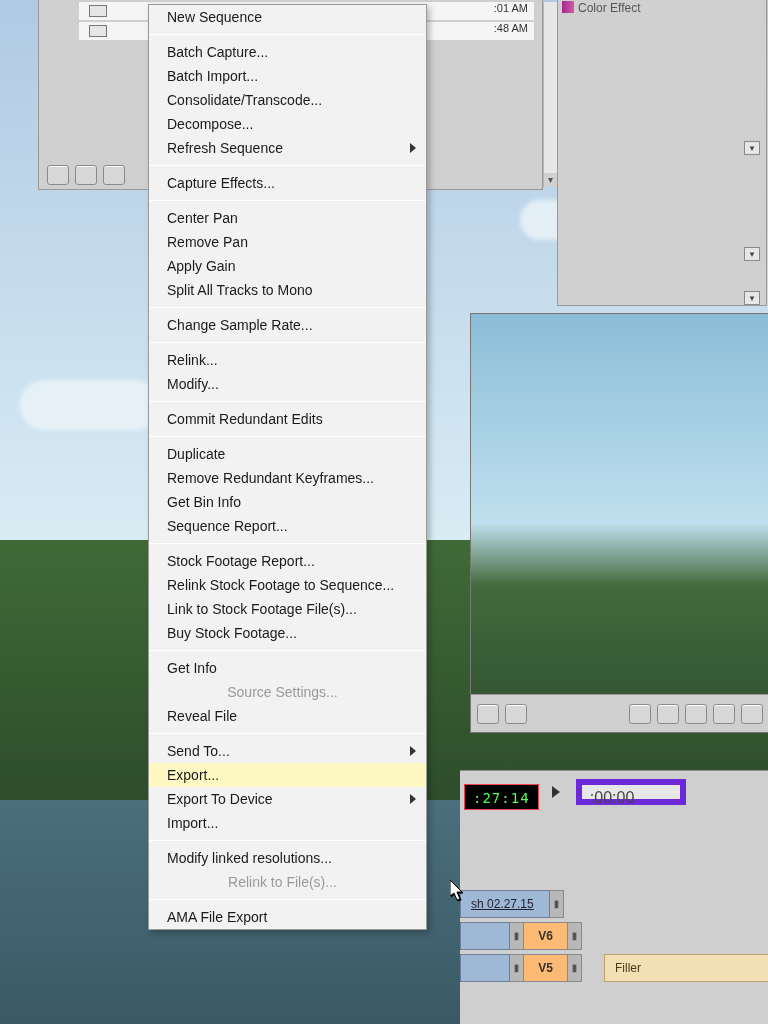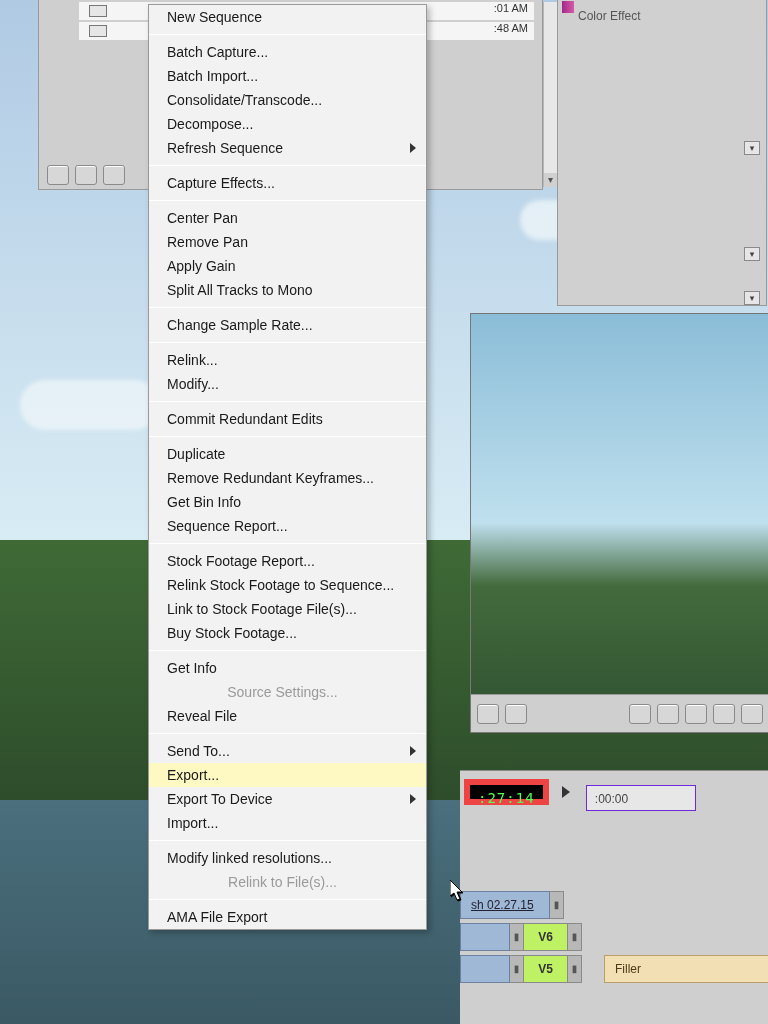--- a/index.html
+++ b/index.html
@@ -39,21 +39,21 @@
            box-shadow: inset 0 1px #fff; }
   .scrollcol { position:absolute; right:-15px; top:2px; bottom:2px; width:14px;
                background:#e7e7e7; border-left:1px solid #b6b6b6; }
   .scrollcol .down { position:absolute; left:0; right:0; bottom:0; height:14px;
                      background:#d0d0d0; text-align:center; font-size:10px;
                      line-height:14px; color:#555; }
 
   
   .fxpanel { position:absolute; left:557px; top:-4px; width:210px; height:310px;
              background:#d0d0d0; border:1px solid #9a9a9a; }
-  .fxpanel .hdr { position:absolute; left:20px; top:12px; font-size:12px; color:#555; }
+  .fxpanel .hdr { position:absolute; left:20px; top:4px; font-size:12px; color:#555; }
   .fxpanel .sw { position:absolute; left:4px; top:4px; width:12px; height:12px;
                  background:linear-gradient(90deg,#a02a8a,#d85aa8); }
   .minidrop { position:absolute; right:6px; width:16px; height:14px;
               border:1px solid #8a8a8a; background:#e6e6e6; font-size:9px;
               text-align:center; line-height:12px; color:#444; }
 
   
   .preview { position:absolute; left:470px; top:313px; width:300px; height:420px;
              background: linear-gradient(#8bbdd8 0%, #bfe0ee 50%, #436a3d 65%, #2f5130 100%);
              border:1px solid #777; }
@@ -61,38 +61,38 @@
                   background:#cfcfcf; border-top:1px solid #9a9a9a;
                   display:flex; align-items:center; padding:0 6px; gap:6px; }
 
   
   .tlpanel { position:absolute; left:460px; top:770px; right:-2px; bottom:-2px;
              background:#cfcfcf; border-top:1px solid #8a8a8a; }
   .tccell { display:inline-block; height:26px; line-height:26px;
             background:#000; color:#52ff52;
             font-family: "Menlo","Consolas",monospace; font-size:14px;
             letter-spacing:1px; padding:0 8px;
-            border:6px solid #ef4444; }
+            border:1px solid #ef4444; }
   .tlhdr { margin:8px 0 0 4px; }
   .tlhdr .play { display:inline-block; width:18px; height:26px; vertical-align:top;
                  position:relative; margin:0 6px; }
   .tlhdr .play:before { content:""; position:absolute; left:4px; top:7px;
                         border-left:8px solid #333; border-top:6px solid transparent;
                         border-bottom:6px solid transparent; }
   .tlhdr .ruler { display:inline-block; height:26px; line-height:26px;
-                  padding:0 8px; color:#444; font-size:12px;
-                  background:#e7e7e7; border:1px solid #6d28d9; min-width:110px; }
+                  padding:0 8px; color:#444; font-size:16px;
+                  background:#e7e7e7; border:6px solid #6d28d9; min-width:110px; }
   .tracks { margin-top:80px; }
   .trk { display:flex; align-items:stretch; height:28px; margin-top:4px; }
   .trk .cliplabel { background:#9fb8d6; border:1px solid #6c80a0;
                     padding:0 10px; line-height:26px; font-size:12px; color:#223;text-decoration:underline; }
   .trk .hnd { width:14px; background:#b8b8b8; border:1px solid #8a8a8a;
               border-left:none; font-size:10px; text-align:center; line-height:26px;
               color:#555; }
-  .trk .name { width:44px; background:#bef264; border:1px solid #8a8a8a;
+  .trk .name { width:44px; background:#fdba74; border:1px solid #8a8a8a;
                border-left:none; text-align:center; line-height:26px;
                font-size:12px; font-weight:bold; color:#333; }
   .trk .gap  { width:22px; }
   .trk .filler { flex:1; background:#f3dfb4; border:1px solid #b9a06a;
                  line-height:26px; padding-left:10px; font-size:12px; color:#4a3a18; }
 
   
   .ctxmenu {
     position:absolute; left:148px; top:4px; width:279px;
     background:#f2f2f2; border:1px solid #9a9a9a;

